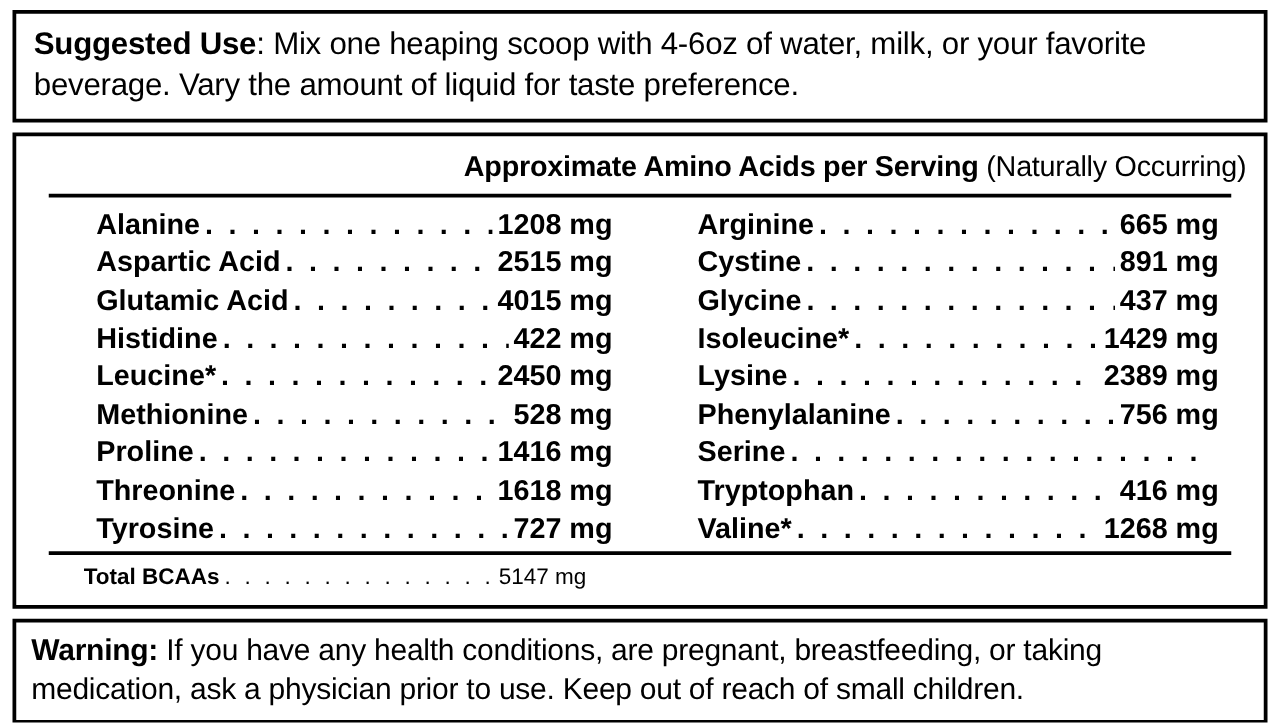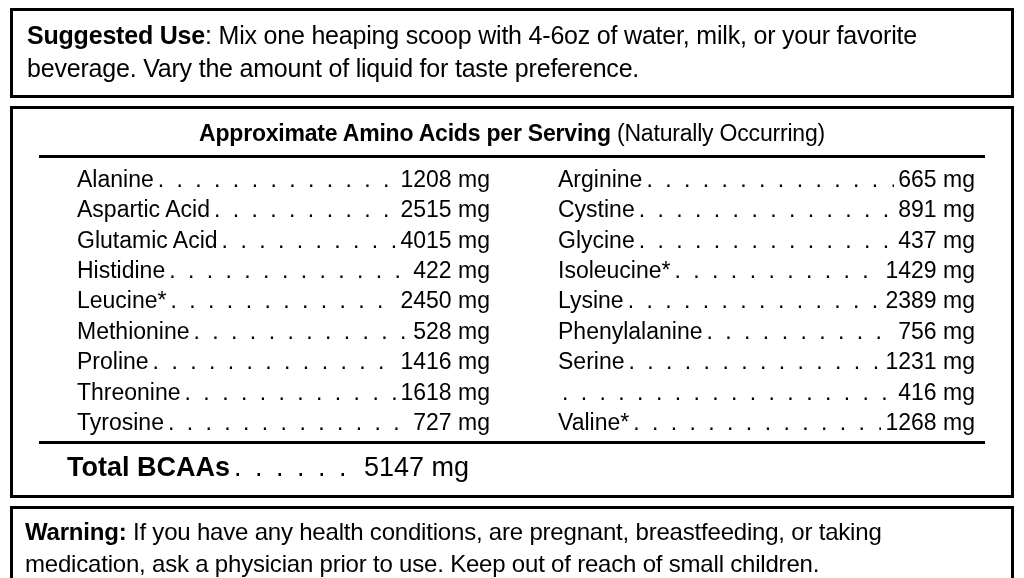--- a/index.html
+++ b/index.html
@@ -43,21 +43,21 @@
   }
 
   
   .amino {
     flex: 1 1 auto;
     padding: 8px 14px 6px 14px;
     display: flex;
     flex-direction: column;
   }
   .amino-title {
-    text-align: center;
+    text-align: right;
     font-size: 23px;
     margin: 3px 0 8px 0;
     letter-spacing: -0.2px;
   }
   .amino-title .strong {
     font-weight: bold;
   }
   .amino-title .note {
     font-weight: normal;
   }
@@ -79,41 +79,42 @@
   }
   .col.right {
     padding: 0 22px 0 46px;
   }
   .row {
     display: flex;
     align-items: baseline;
     font-size: 23px;
     line-height: 1.32;
     white-space: nowrap;
+    font-weight: bold;
   }
   .row .nm {
     flex: 0 0 auto;
   }
   .row .dots {
     flex: 1 1 auto;
     overflow: hidden;
     white-space: nowrap;
     margin: 0 4px;
     letter-spacing: 3px;
     font-size: 23px;
   }
   .row .amt {
     flex: 0 0 auto;
     text-align: center;
   }
 
   .total-row {
     display: flex;
     align-items: baseline;
-    font-size: 27px;
+    font-size: 18px;
     line-height: 1.3;
     padding: 6px 0 4px 0;
     margin: 0 12px;
     white-space: nowrap;
     width: 430px;
   }
   .total-row .nm {
     font-weight: bold;
     flex: 0 0 auto;
     padding-left: 28px;
@@ -235,23 +236,23 @@
           <span class="amt">2389 mg</span>
         </div>
         <div class="row">
           <span class="nm">Phenylalanine</span>
           <span class="dots">. . . . . . . . . . . . . . . . . . . . . . . . . . . . . . . . . .</span>
           <span class="amt">756 mg</span>
         </div>
         <div class="row">
           <span class="nm">Serine</span>
           <span class="dots">. . . . . . . . . . . . . . . . . . . . . . . . . . . . . . . . . .</span>
-          <span class="amt">1231 mg</span>
-        </div>
-        <div class="row">
+        </div>
+        <div class="row">
+          <span class="nm">Tryptophan</span>
           <span class="dots">. . . . . . . . . . . . . . . . . . . . . . . . . . . . . . . . . .</span>
           <span class="amt">416 mg</span>
         </div>
         <div class="row">
           <span class="nm">Valine*</span>
           <span class="dots">. . . . . . . . . . . . . . . . . . . . . . . . . . . . . . . . . .</span>
           <span class="amt">1268 mg</span>
         </div>
 
       </div>

